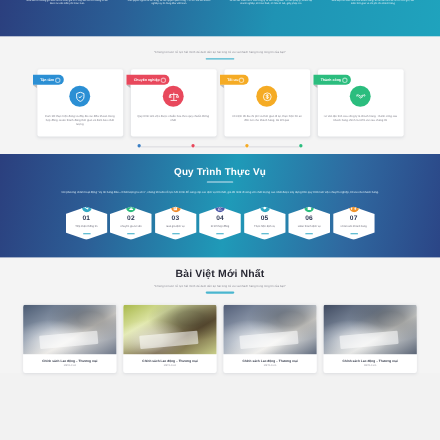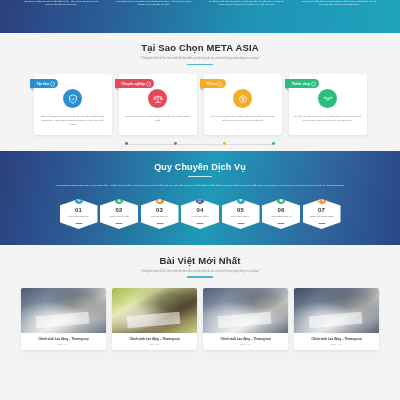--- a/index.html
+++ b/index.html
@@ -247,21 +247,20 @@
   <section class="hero">
     <div class="hero-cols">
       <div class="hero-col">Nếu bạn có những gói dịch vụ tốt nhất, giá tốt – hãy liên hệ với chúng tôi để được tư vấn miễn phí hoàn toàn</div>
       <div class="hero-col">Các quyền nghĩa vụ lao động và các quyền quan trọng – hỗ trợ thủ tục doanh nghiệp uy tín hàng đầu Việt Nam</div>
       <div class="hero-col">Là đối tác chiến lược của công ty tư vấn hàng đầu. Tư vấn pháp lý, thành lập doanh nghiệp, kế toán thuế, sở hữu trí tuệ, giấy phép con</div>
       <div class="hero-col">Giải đáp mọi thắc mắc của khách hàng, tư vấn tận tình và hỗ trợ trọn gói, tiết kiệm thời gian và chi phí cho khách hàng</div>
     </div>
   </section>
 
   <section class="why">
-    <h2 class="sec-title">Tại Sao Chọn META ASIA</h2>
     <p class="sec-sub">"Chúng tôi luôn nỗ lực hết mình để đem đến sự hài lòng tối ưu và khách hàng trong lòng tin của bạn"</p>
     <div class="sec-rule"></div>
 
     <div class="cards">
 
       <div class="card">
         <div class="ribbon" style="background:#2b8fd4">Tận tâm</div>
         <div class="card-icon" style="background:#2b8fd4">
           <svg viewBox="0 0 24 24" fill="none" stroke="#fff" stroke-width="2">
               <path d="M12 2l8 3v7c0 5-3.5 8.5-8 10-4.5-1.5-8-5-8-10V5l8-3z"></path>
@@ -313,21 +312,21 @@
 
     <div class="dots">
       <span class="dot" style="background:#3b7fc4"></span>
       <span class="dot" style="background:#e8485c"></span>
       <span class="dot" style="background:#f5ab24"></span>
       <span class="dot" style="background:#2bbd7e"></span>
     </div>
   </section>
 
   <section class="process">
-    <h2 class="sec-title">Quy Chuyên Dịch Vụ</h2>
+    <h2 class="sec-title">Quy Trình Thực Vụ</h2>
     <div class="sec-rule"></div>
     <p class="process-desc">Với phương châm hoạt động "Uy tín hàng đầu – Chất lượng là số 1", chúng tôi luôn nỗ lực hết mình để cung cấp các dịch vụ tốt nhất, giá tốt nhất đi cùng với chất lượng cao nhất được xây dựng trên quy trình làm việc chuyên nghiệp, tối ưu cho khách hàng.</p>
 
     <div class="steps">
 
       <div class="step">
         <span class="step-badge" style="background:#2fa8c4">
           <svg viewBox="0 0 24 24" fill="#fff">
               <path d="M6.6 3h3l1.6 4-2 1.4a12 12 0 006.4 6.4l1.4-2 4 1.6v3c0 1-.8 1.7-1.8 1.6C11.4 18.3 5.7 12.6 5 4.8 4.9 3.8 5.6 3 6.6 3z"></path>
             </svg>

